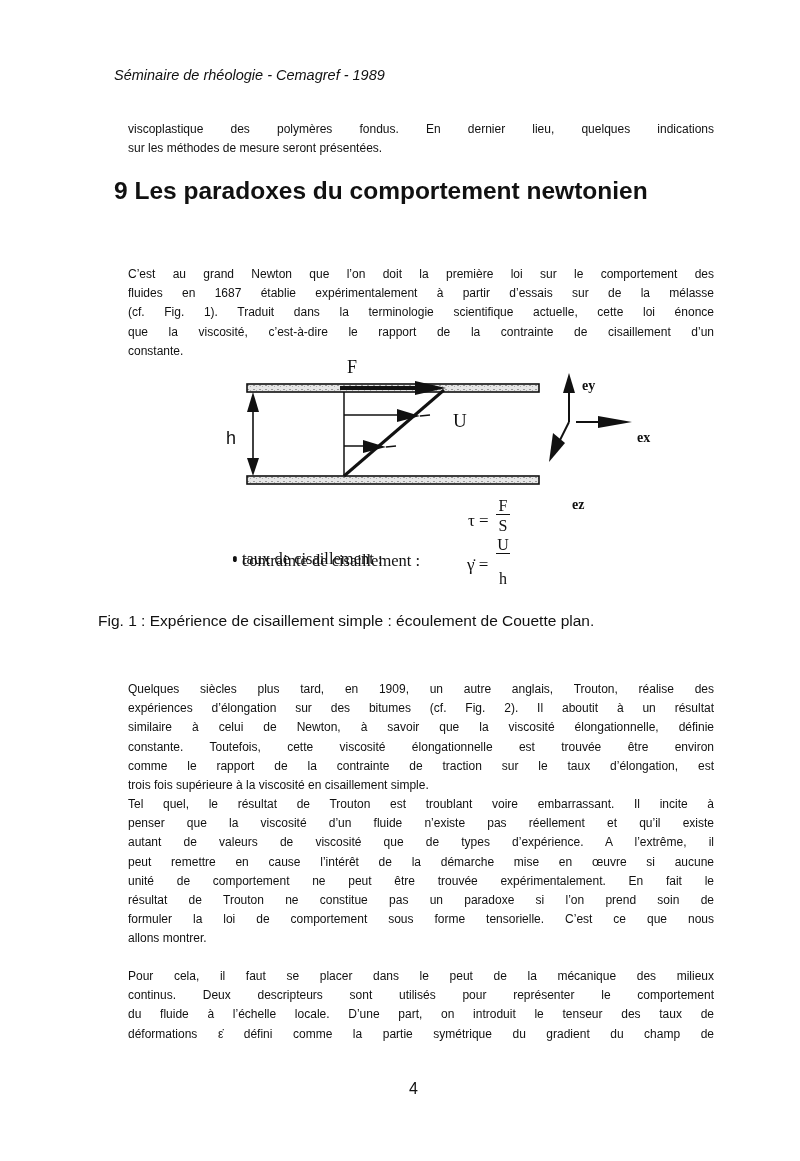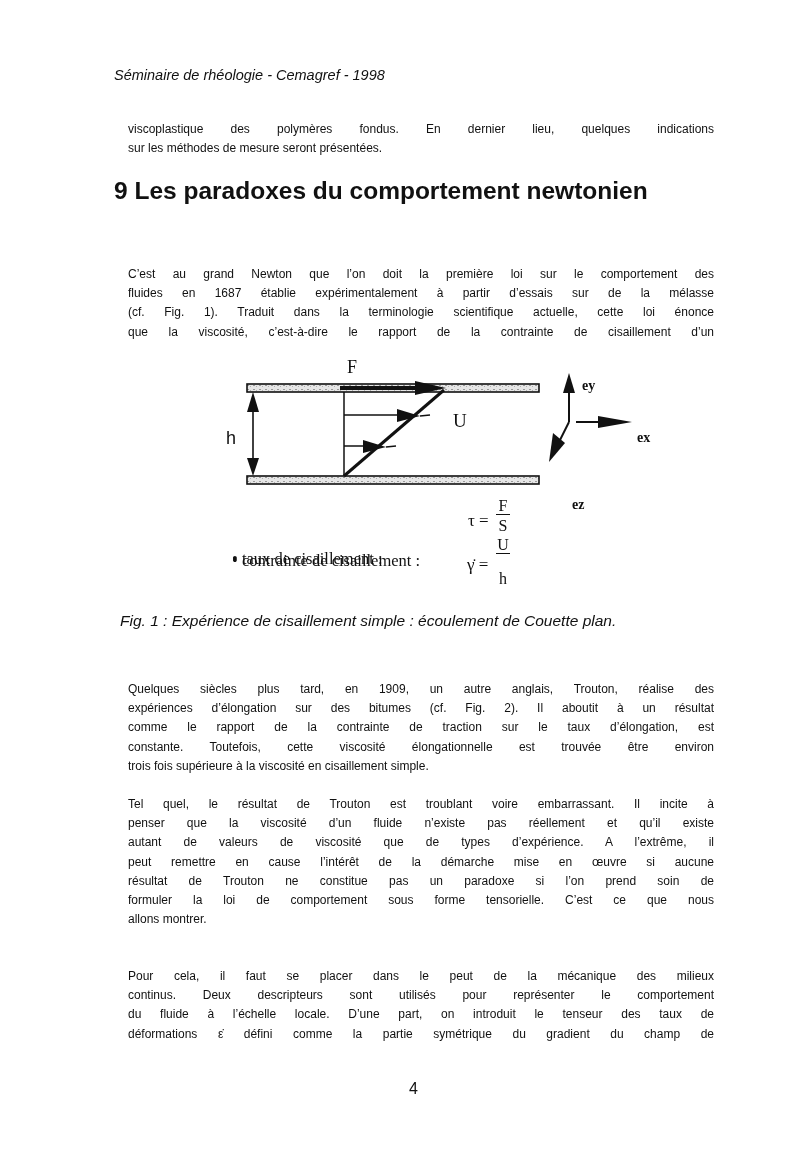--- a/index.html
+++ b/index.html
@@ -6,42 +6,43 @@
   body { width: 800px; height: 1161px; position: relative; overflow: hidden;
          font-family: "Liberation Sans", sans-serif; color: #111; }
   .page { position: absolute; left: 0; top: 0; width: 800px; height: 1161px; }
   .header { position: absolute; left: 114px; top: 67px; font-size: 14.5px; font-style: italic; }
   .para { position: absolute; left: 128px; width: 586px; font-size: 12px; line-height: 19.2px;
           text-align: justify; margin-top: 28px; }
   .para .ln { display: block; white-space: nowrap; }
   .para .ln.j { text-align: justify; text-align-last: justify; white-space: normal; }
   h1 { position: absolute; left: 114px; top: 177px; margin: 0; font-size: 24.5px; font-weight: bold; }
   .diagram { position: absolute; left: 200px; top: 355px; }
-  .caption { position: absolute; left: 120px; top: 612px; font-size: 15.5px; font-style: italic; }
+  .caption { position: absolute; left: 98px; top: 612px; font-size: 15.5px; }
   .pagenum { position: absolute; left: 409px; top: 1080px; font-size: 16px; }
 </style>
 </head>
 <body>
 
 <div class="page">
 
-  <div class="header">Séminaire de rhéologie - Cemagref - 1998</div>
+  <div class="header">Séminaire de rhéologie - Cemagref - 1989</div>
 
   <div class="para" style="top:92px;">
     <span class="ln j">viscoplastique des polymères fondus. En dernier lieu, quelques indications</span>
     <span class="ln">sur les méthodes de mesure seront présentées.</span>
   </div>
 
   <h1>9 Les paradoxes du comportement newtonien</h1>
 
   <div class="para" style="top:237px;">
     <span class="ln j">C’est au grand Newton que l’on doit la première loi sur le comportement des</span>
     <span class="ln j">fluides en 1687 établie expérimentalement à partir d’essais sur de la mélasse</span>
     <span class="ln j">(cf. Fig. 1). Traduit dans la terminologie scientifique actuelle, cette loi énonce</span>
     <span class="ln j">que la viscosité, c’est-à-dire le rapport de la contrainte de cisaillement d’un</span>
+    <span class="ln">constante.</span>
   </div>
 
   <svg class="diagram" width="500" height="140" viewBox="200 355 500 140">
     <defs>
       <pattern id="grain" width="6" height="4" patternUnits="userSpaceOnUse">
         <rect width="6" height="4" fill="#e6e6e6"></rect>
         <rect x="1" y="1" width="2" height="1" fill="#9a9a9a"></rect>
         <rect x="4" y="2" width="1" height="1" fill="#b0b0b0"></rect>
       </pattern>
     </defs>
@@ -93,30 +94,32 @@
   </div>
   <div style="position:absolute;left:467px;top:555px;font-family:'Liberation Serif',serif;font-size:17px;">γ̇ =</div>
   <div style="position:absolute;left:496px;top:536px;font-family:'Liberation Serif',serif;font-size:16px;text-align:center;width:14px;border-bottom:1.5px solid #111;line-height:17px;">U</div>
   <div style="position:absolute;left:496px;top:570px;font-family:'Liberation Serif',serif;font-size:16px;text-align:center;width:14px;">h</div>
 
   <div class="caption">Fig. 1 : Expérience de cisaillement simple : écoulement de Couette plan.</div>
 
   <div class="para" style="top:652px;">
     <span class="ln j">Quelques siècles plus tard, en 1909, un autre anglais, Trouton, réalise des</span>
     <span class="ln j">expériences d’élongation sur des bitumes (cf. Fig. 2). Il aboutit à un résultat</span>
+    <span class="ln j">similaire à celui de Newton, à savoir que la viscosité élongationnelle, définie</span>
+    <span class="ln j">constante. Toutefois, cette viscosité élongationnelle est trouvée être environ</span>
     <span class="ln j">comme le rapport de la contrainte de traction sur le taux d’élongation, est</span>
-    <span class="ln j">constante. Toutefois, cette viscosité élongationnelle est trouvée être environ</span>
     <span class="ln">trois fois supérieure à la viscosité en cisaillement simple.</span>
   </div>
 
   <div class="para" style="top:767px;">
     <span class="ln j">Tel quel, le résultat de Trouton est troublant voire embarrassant. Il incite à</span>
     <span class="ln j">penser que la viscosité d’un fluide n’existe pas réellement et qu’il existe</span>
     <span class="ln j">autant de valeurs de viscosité que de types d’expérience. A l’extrême, il</span>
     <span class="ln j">peut remettre en cause l’intérêt de la démarche mise en œuvre si aucune</span>
+    <span class="ln j">unité de comportement ne peut être trouvée expérimentalement. En fait le</span>
     <span class="ln j">résultat de Trouton ne constitue pas un paradoxe si l’on prend soin de</span>
     <span class="ln j">formuler la loi de comportement sous forme tensorielle. C’est ce que nous</span>
     <span class="ln">allons montrer.</span>
   </div>
 
   <div class="para" style="top:939px;">
     <span class="ln j">Pour cela, il faut se placer dans le peut de la mécanique des milieux</span>
     <span class="ln j">continus. Deux descripteurs sont utilisés pour représenter le comportement</span>
     <span class="ln j">du fluide à l’échelle locale. D’une part, on introduit le tenseur des taux de</span>
     <span class="ln j">déformations ε̇ défini comme la partie symétrique du gradient du champ de</span>

